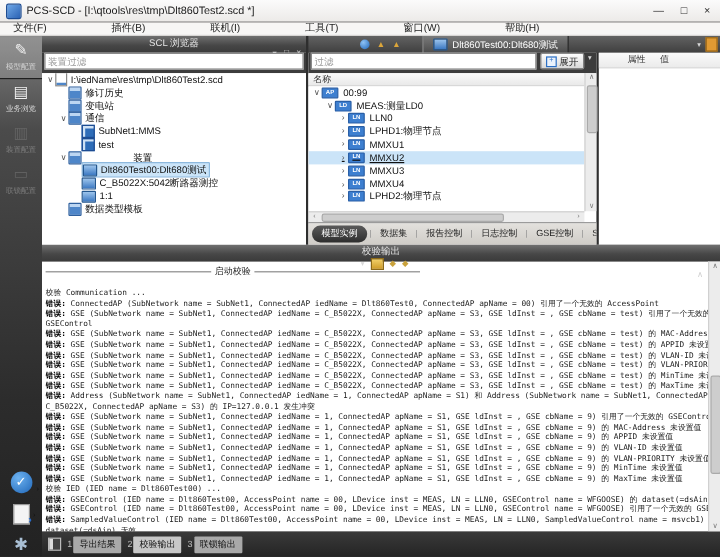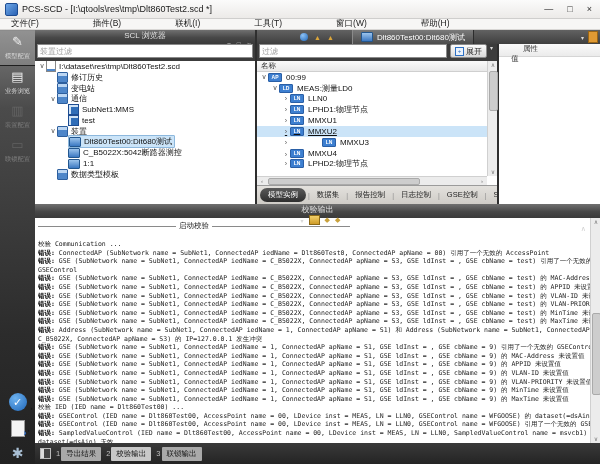--- a/index.html
+++ b/index.html
@@ -83,21 +83,21 @@
   .thumb{position:absolute;background:#cdcdcd;border:1px solid #aaa;border-radius:2px;}
   .tabbar{position:absolute;left:0;bottom:0;width:240px;height:19px;background:linear-gradient(#e3e1dd,#cfccc7);
           border-top:1px solid #9b9b9b;display:flex;align-items:center;gap:2px;padding-left:3px;box-sizing:border-box;
           white-space:nowrap;overflow:hidden;}
   .tab{font-size:7.5px;color:#222;padding:1px 5px;}
   .tab.active{background:linear-gradient(#5a5a5a,#2e2e2e);color:#fff;border-radius:8px;padding:2px 8px;}
   .tabsep{color:#8f8f8f;font-size:7px;}
   
   .props{left:499px;top:44px;width:101px;height:160px;background:#fff;}
   .props .hdr{height:12px;background:linear-gradient(#fafafa,#ebebeb);border-bottom:1px solid #d5d5d5;
-              display:flex;align-items:flex-start;font-size:7.5px;color:#333;flex-direction:column;}
+              display:flex;align-items:center;font-size:7.5px;color:#333;}
   .props .c1{padding-left:24px;}
   .props .c2{padding-left:12px;}
   
   .outpanel{left:35px;top:204px;width:565px;height:239px;background:#fff;}
   .out-icons{display:flex;align-items:center;gap:5px;margin-left:6px;}
   .yellow-ic{width:9px;height:8px;background:linear-gradient(#f2d06a,#cf9c28);border:1px solid #8d6a17;}
   .diam{color:#c9a23c;font-size:7px;}
   .console{position:absolute;left:0;top:14px;width:555px;height:225px;overflow:hidden;padding:3px 0 0 3px;box-sizing:border-box;}
   .banner{display:flex;align-items:center;width:312px;height:10px;}
   .banner .ln{flex:1;border-top:1px solid #8a8a8a;}
@@ -178,21 +178,21 @@
     </span>
   </div>
   <div class="filter-row">
     <input class="flt" placeholder="装置过滤" style="">
   </div>
   <div class="tree" id="scl-tree" style="height:143px;">
       <div class="trow" style="padding-left: 3px;">
         <span class="exp">∨</span>
         <span class="" style="display: flex; align-items: center;">
           <span class="ic ic-scl"></span>
-          <span class="lbl">I:\dataset\res\tmp\Dlt860Test2.scd</span>
+          <span class="lbl">I:\iedName\res\tmp\Dlt860Test2.scd</span>
         </span>
       </div>
       <div class="trow" style="padding-left: 14px;">
         <span class="exp"></span>
         <span class="" style="display: flex; align-items: center;">
           <span class="ic ic-book"></span>
           <span class="lbl">修订历史</span>
         </span>
       </div>
       <div class="trow" style="padding-left: 14px;">
@@ -218,21 +218,21 @@
       </div>
       <div class="trow" style="padding-left: 25px;">
         <span class="exp"></span>
         <span class="" style="display: flex; align-items: center;">
           <span class="ic ic-net"></span>
           <span class="lbl">test</span>
         </span>
       </div>
       <div class="trow" style="padding-left: 14px;">
         <span class="exp">∨</span>
-        <span class="" style="display: flex; align-items: flex-start;">
+        <span class="" style="display: flex; align-items: flex-start; gap: 40px;">
           <span class="ic ic-book"></span>
           <span class="lbl">装置</span>
         </span>
       </div>
       <div class="trow" style="padding-left: 25px;">
         <span class="exp"></span>
         <span class="selwrap" style="display: flex; align-items: center;">
           <span class="ic ic-dev"></span>
           <span class="lbl">Dlt860Test00:Dlt680测试</span>
         </span>
@@ -323,21 +323,21 @@
           <span class="lbl">MMXU1</span>
         </span>
       </div>
       <div class="trow rowsel" style="padding-left: 25px;">
         <span class="exp">›</span>
         <span class="" style="display: flex; align-items: center;">
           <span class="badge">LN</span>
           <span class="lbl">MMXU2</span>
         </span>
       </div>
-      <div class="trow" style="padding-left: 25px; gap: 32px;">
+      <div class="trow" style="padding-left: 25px;">
         <span class="exp">›</span>
         <span class="" style="display: flex; align-items: center;">
           <span class="badge">LN</span>
           <span class="lbl">MMXU3</span>
         </span>
       </div>
       <div class="trow" style="padding-left: 25px; align-items: flex-end;">
         <span class="exp">›</span>
         <span class="" style="display: flex; align-items: center;">
           <span class="badge">LN</span>

